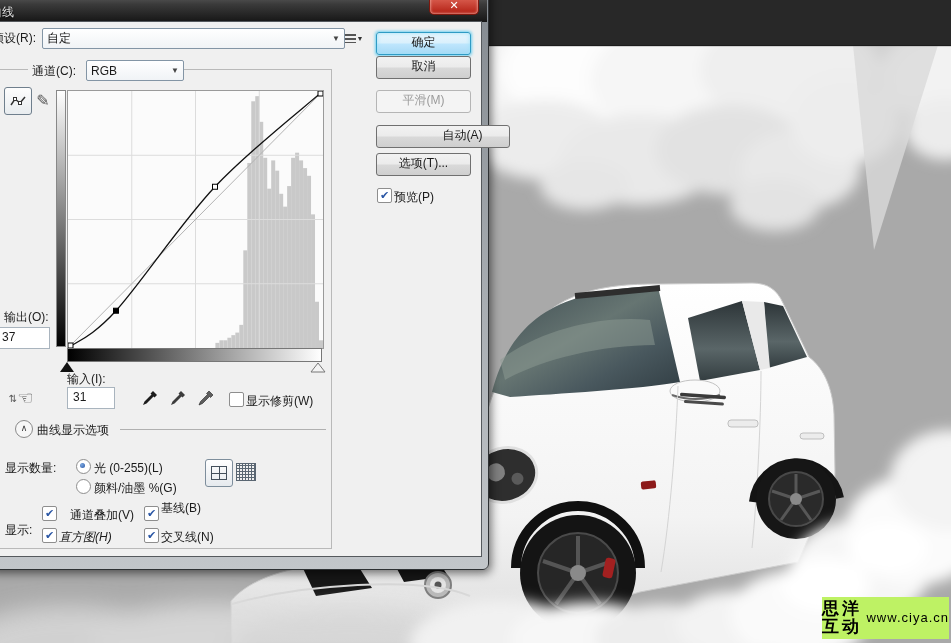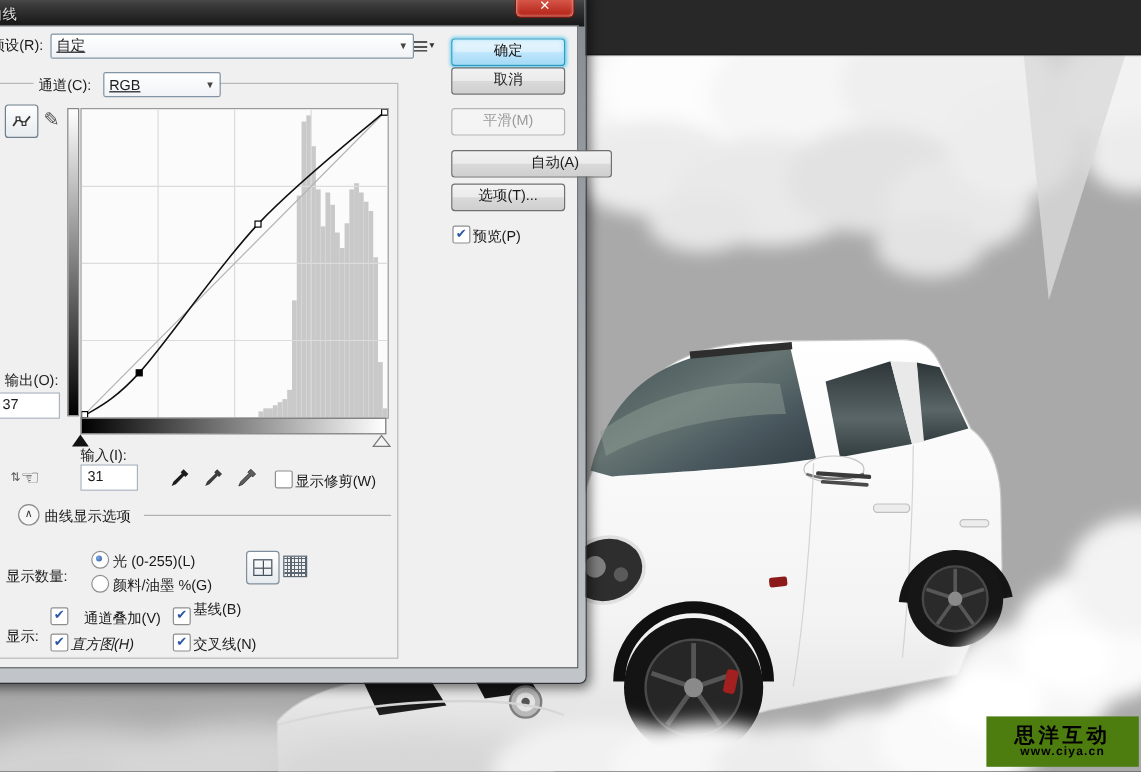--- a/index.html
+++ b/index.html
@@ -3,41 +3,41 @@
 <meta charset="utf-8">
 <style>
   html,body{margin:0;padding:0;background:#444;}
   #screen{position:relative;width:951px;height:643px;overflow:hidden;
     font-family:"Liberation Sans","DejaVu Sans",sans-serif;font-size:12px;color:#1a1a1a;
     background:#a9a9a9;}
   
   #ps-topbar{position:absolute;left:0;top:0;width:951px;height:45px;background:#282828;border-bottom:1px solid #1c1c1c;}
   #doc-svg{position:absolute;left:0;top:0;}
   
-  #watermark{position:absolute;left:822px;top:597px;width:127px;height:42px;background:#4d7c0f;
-    display:flex;flex-direction:column;align-items:center;justify-content:center;line-height:1.05;}
+  #watermark{position:absolute;left:822px;top:597px;width:127px;height:42px;background:#bef264;
+    display:flex;flex-direction:row;align-items:center;justify-content:center;line-height:1.05;}
   #watermark .l1{font-size:17px;font-weight:bold;letter-spacing:3px;color:#000;}
-  #watermark .l2{font-size:10px;font-weight:bold;color:#000;letter-spacing:1px;}
+  #watermark .l2{font-size:13px;font-weight:normal;color:#000;letter-spacing:1px;}
   
   #dlg{position:absolute;left:-14px;top:-12px;width:501px;height:580px;border-radius:6px;
     background:linear-gradient(180deg,#83898f 0%,#a9aeb3 55%,#c2c6ca 100%);
     border:1px solid #2e3134;box-shadow:2px 3px 10px rgba(0,0,0,.55);}
   #dlg-titlebar{position:absolute;left:1px;top:1px;right:1px;height:32px;border-radius:5px 5px 0 0;
     background:linear-gradient(180deg,#6b6b6b 0%,#3a3a3a 45%,#161616 100%);}
   #dlg-title{position:absolute;left:2px;top:14px;color:#e6e6e6;font-size:12px;text-shadow:0 1px 2px #000;}
   #dlg-close{position:absolute;right:8px;top:0;width:48px;height:24px;border-radius:0 0 5px 5px;
     background:linear-gradient(180deg,#f0a492 0%,#d6584a 40%,#b8281c 90%);
     border:1px solid #7c170d;border-top:none;color:#fff;text-align:center;font-size:11px;line-height:30px;
     box-shadow:inset 0 0 3px #ffd9cf;}
   #dlg-client{position:absolute;left:10px;top:32px;right:6px;bottom:12px;background:#f0f0f0;
     border:1px solid #55595d;}
   .lbl{position:absolute;white-space:nowrap;color:#1a1a1a;}
   
   .combo{position:absolute;background:linear-gradient(180deg,#ffffff,#f0f3f6);border:1px solid #8395a5;
-    border-radius:2px;display:flex;align-items:center;padding:0 4px;text-decoration:underline;}
+    border-radius:2px;display:flex;align-items:center;padding:0 4px;}
   .combo .arr{position:absolute;right:4px;top:50%;transform:translateY(-54%);font-size:8px;color:#444;}
   .btn{position:absolute;width:93px;height:21px;border:1px solid #707070;border-radius:3px;
     background:linear-gradient(180deg,#f2f2f2 0%,#ebebeb 48%,#d9d9d9 52%,#cfcfcf 100%);
     text-align:center;line-height:19px;font-size:12px;color:#1a1a1a;}
   .btn.default{border:1px solid #2f9bc4;box-shadow:0 0 3px 1px #6fd0f0, inset 0 0 4px #9fe2f8;
     background:linear-gradient(180deg,#eaf6fd 0%,#d9f0fc 48%,#bee6fd 52%,#a7d9f5 100%);}
   .btn.disabled{color:#9b9b9b;border-color:#b5b5b5;background:#f4f4f4;box-shadow:none;}
   .tfield{position:absolute;background:#fff;border:1px solid #a9b4be;font-size:12px;padding:2px 5px;box-sizing:border-box;}
   .cb{position:absolute;width:13px;height:13px;background:#fff;border:1px solid #8e8e8e;border-radius:2px;
     font-size:11px;line-height:12px;text-align:center;color:#2b57a5;font-weight:bold;}
@@ -334,21 +334,21 @@
           </svg>
       </div>
 
       <span class="cb" style="left:231px;top:370px;"></span>
       <span class="lbl" style="left:248px;top:371px;">显示修剪(W)</span>
 
       <div class="chev" style="left:17px;top:398px;">∧</div>
       <span class="lbl" style="left:39px;top:400px;">曲线显示选项</span>
       <div class="divline" style="left:122px;top:407px;width:206px;"></div>
 
-      <span class="lbl" style="left:7px;top:450px;text-align:center;">显示数量:</span>
+      <span class="lbl" style="left:7px;top:438px;text-align:center;">显示数量:</span>
       <span class="radio checked" style="left:78px;top:437px;"></span>
       <span class="lbl" style="left:96px;top:438px;">光 (0-255)(L)</span>
       <span class="radio" style="left:78px;top:457px;"></span>
       <span class="lbl" style="left:96px;top:458px;">颜料/油墨 %(G)</span>
 
       <div class="gridicon-big" style="left:207px;top:437px;">
           <div class="g"></div>
         </div>
       <div class="gridicon-fine" style="left:238px;top:441px;"></div>
 

